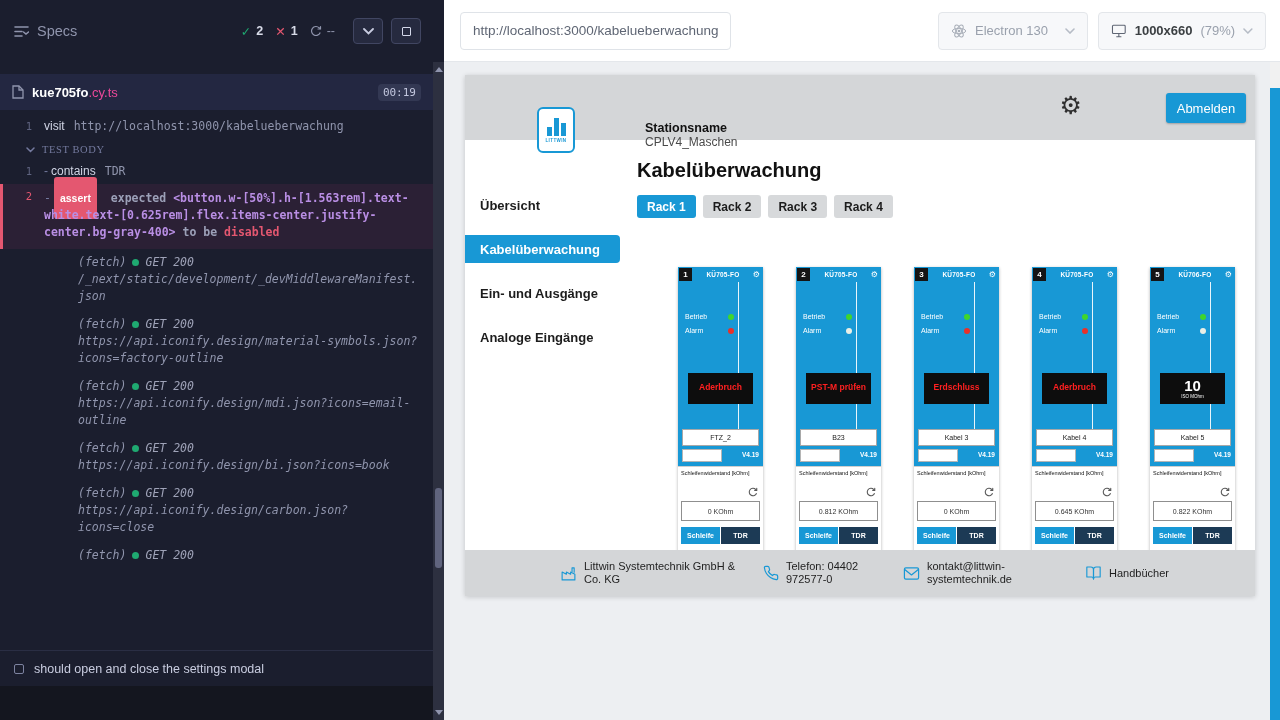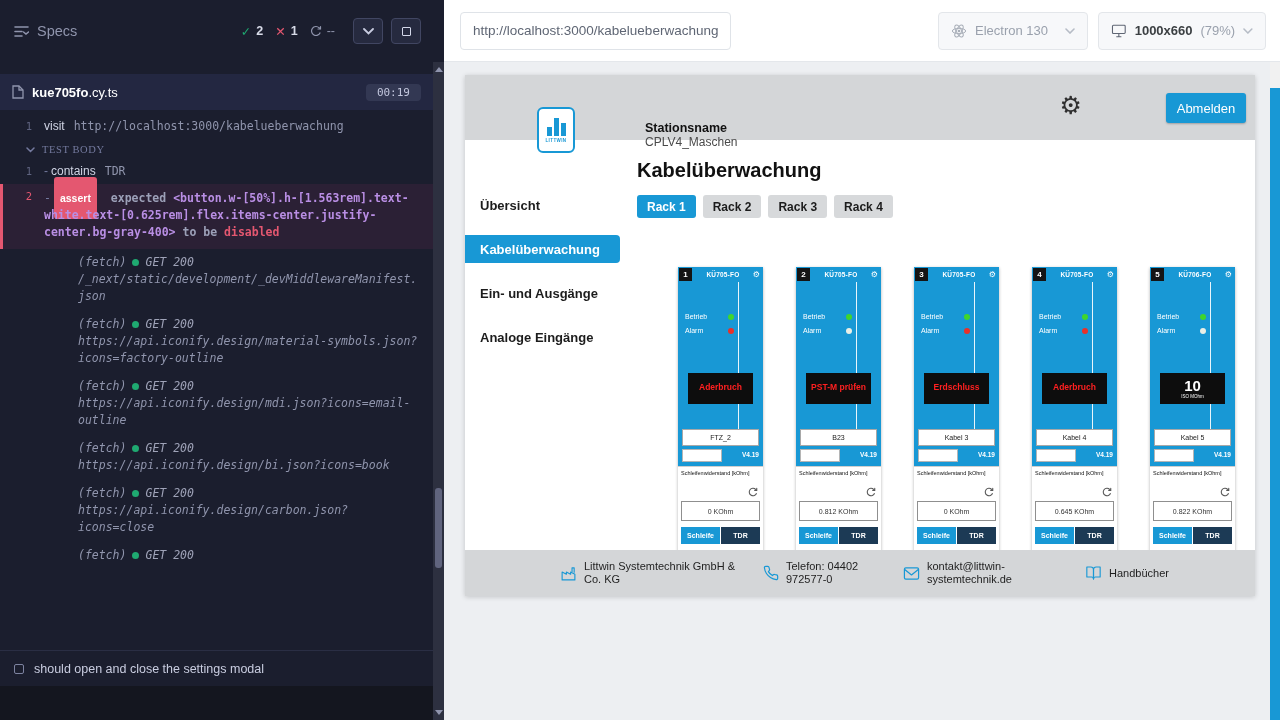--- a/index.html
+++ b/index.html
@@ -16,22 +16,22 @@
   .stat .glyph { font-family:"DejaVu Sans",sans-serif; font-weight:bold; }
   .stat.pass .glyph { color:#1fa971; }
   .stat.fail .glyph { color:#e45770; }
   .stat.pend { color:#9095ad; font-weight:normal; }
   .hdr-buttons { display:flex; gap:8px; margin-left:10px; }
   .hdr-btn { width:30px; height:26px; background:#262a3f; border:1px solid #414662; border-radius:4px; display:flex; align-items:center; justify-content:center; cursor:pointer; }
   .stop-square { width:9px; height:9px; border:1.6px solid #d4d8ea; border-radius:1px; display:inline-block; }
 
   .spec-bar { margin-top:12px; height:36px; flex:none; background:#232741; display:flex; align-items:center; padding:0 12px; gap:8px; }
   .spec-name { font-size:13px; color:#fff; font-weight:bold; }
-  .spec-name .ext { color:#ffffff; font-weight:normal; }
-  .timer { margin-left:auto; background:#333853; color:#c3c7de; font-size:11px; padding:2px 11px; border-radius:4px; font-family:"DejaVu Sans Mono",monospace; }
+  .spec-name .ext { color:#ec4899; font-weight:normal; }
+  .timer { margin-left:auto; background:#333853; color:#c3c7de; font-size:11px; padding:2px 5px; border-radius:4px; font-family:"DejaVu Sans Mono",monospace; }
 
   .cmd-log { flex:1; overflow:hidden; padding-top:6px; font-size:12px; }
   .cmd-row { display:flex; align-items:baseline; padding:3px 10px 3px 0; }
   .ln { width:44px; flex:none; text-align:right; padding-right:12px; color:#5f6480; font-size:10.5px; font-family:"DejaVu Sans Mono",monospace; }
   .ln.fail { color:#e45770; }
   .dash { color:#747a9e; margin-right:3px; }
   .cmd-name { color:#d0d4e4; margin-right:9px; }
   .cmd-msg { color:#9095ad; font-family:"DejaVu Sans Mono",monospace; font-size:11.5px; }
   .section-row { display:flex; align-items:center; gap:7px; color:#747a9e; font-size:10.5px; letter-spacing:0.6px; padding:8px 0 6px 26px; cursor:pointer;font-family:Liberation Serif, serif; }
 

